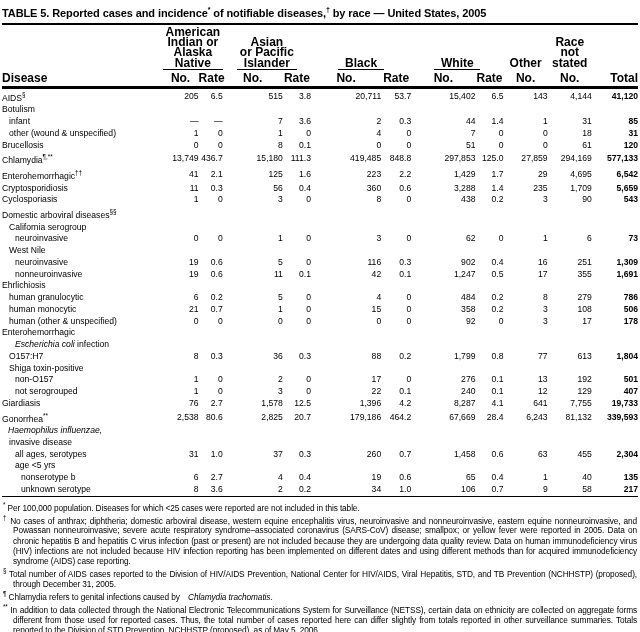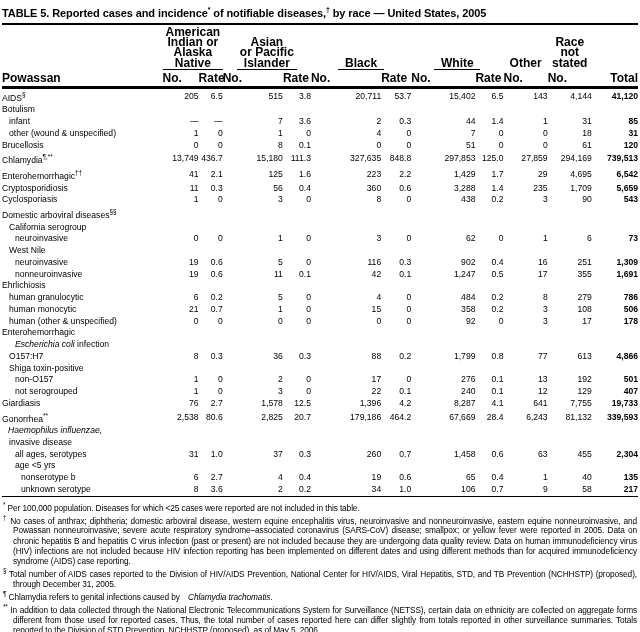--- a/index.html
+++ b/index.html
@@ -25,21 +25,21 @@
   th, td { padding:0; white-space:nowrap; font-size:8.6px; }
   thead th { font-weight:bold; font-size:12px; vertical-align:bottom; line-height:10.4px; }
   th.disease-th { text-align:left; padding-bottom:2px; }
   th.total-th { text-align:right; padding-bottom:2px; }
   th.grp { text-align:center; padding-top:2px; }
   .grp-u {
     display:inline-block; white-space:pre-line; text-align:center;
     border-bottom:1px solid #000; padding:0 3px 1px 3px; min-width:40px;
   }
   .grp-p { display:inline-block; white-space:pre-line; text-align:center; padding-bottom:2px; }
-  tr.sub-row th { text-align:left; padding:3px 0 2px 0; }
+  tr.sub-row th { text-align:center; padding:3px 0 2px 0; }
 
   tbody td { line-height:11.75px; }
   td.lbl { text-align:left; overflow:hidden; }
   td.num { text-align:right; }
   td.total { font-weight:bold;margin-top:12px; }
   .ind0 { padding-left:0; } .ind1 { padding-left:7px; }
   .ind2 { padding-left:13px; } .ind3 { padding-left:19px; }
   .it { font-style:italic;margin-left:6px; }
   tbody td sup, .title sup { vertical-align:super; }
   tbody td sup { font-size:6.3px; }
@@ -69,21 +69,21 @@
         <col style="width:70px">
       <col style="width:30px">
         <col style="width:64px">
         <col style="width:28px">
       <col style="width:44px">
         <col style="width:44px">
         <col style="width:46px">
     </colgroup>
     <thead>
       <tr>
-        <th class="disease-th" rowspan="2">Powassan</th>
+        <th class="disease-th" rowspan="2">Disease</th>
         <th class="grp" colspan="2"><span class="grp-u">American
 Indian or
 Alaska Native</span></th>
         <th class="grp" colspan="2"><span class="grp-u">Asian
 or Pacific
 Islander</span></th>
         <th class="grp" colspan="2"><span class="grp-u">Black</span></th>
         <th class="grp" colspan="2"><span class="grp-u">White</span></th>
         <th class="grp"><span class="grp-p">Other</span></th>
         <th class="grp"><span class="grp-p">Race
@@ -174,27 +174,27 @@
           <td class="num">0</td>
           <td class="num">61</td>
           <td class="num total">120</td>
         </tr>
         <tr>
           <td class="lbl ind0"><span>Chlamydia</span><sup>¶,**</sup></td>
           <td class="num">13,749</td>
           <td class="num">436.7</td>
           <td class="num">15,180</td>
           <td class="num">111.3</td>
-          <td class="num">327,635</td>
+          <td class="num">419,485</td>
           <td class="num">848.8</td>
           <td class="num">297,853</td>
           <td class="num">125.0</td>
           <td class="num">27,859</td>
           <td class="num">294,169</td>
-          <td class="num total">739,513</td>
+          <td class="num total">577,133</td>
         </tr>
         <tr>
           <td class="lbl ind0"><span>Enterohemorrhagic</span><sup>††</sup></td>
           <td class="num">41</td>
           <td class="num">2.1</td>
           <td class="num">125</td>
           <td class="num">1.6</td>
           <td class="num">223</td>
           <td class="num">2.2</td>
           <td class="num">1,429</td>
@@ -404,21 +404,21 @@
           <td class="num">8</td>
           <td class="num">0.3</td>
           <td class="num">36</td>
           <td class="num">0.3</td>
           <td class="num">88</td>
           <td class="num">0.2</td>
           <td class="num">1,799</td>
           <td class="num">0.8</td>
           <td class="num">77</td>
           <td class="num">613</td>
-          <td class="num total">4,866</td>
+          <td class="num total">1,804</td>
         </tr>
         <tr>
           <td class="lbl ind1"><span>Shiga toxin-positive</span></td>
           <td class="num"></td>
           <td class="num"></td>
           <td class="num"></td>
           <td class="num"></td>
           <td class="num"></td>
           <td class="num"></td>
           <td class="num"></td>

